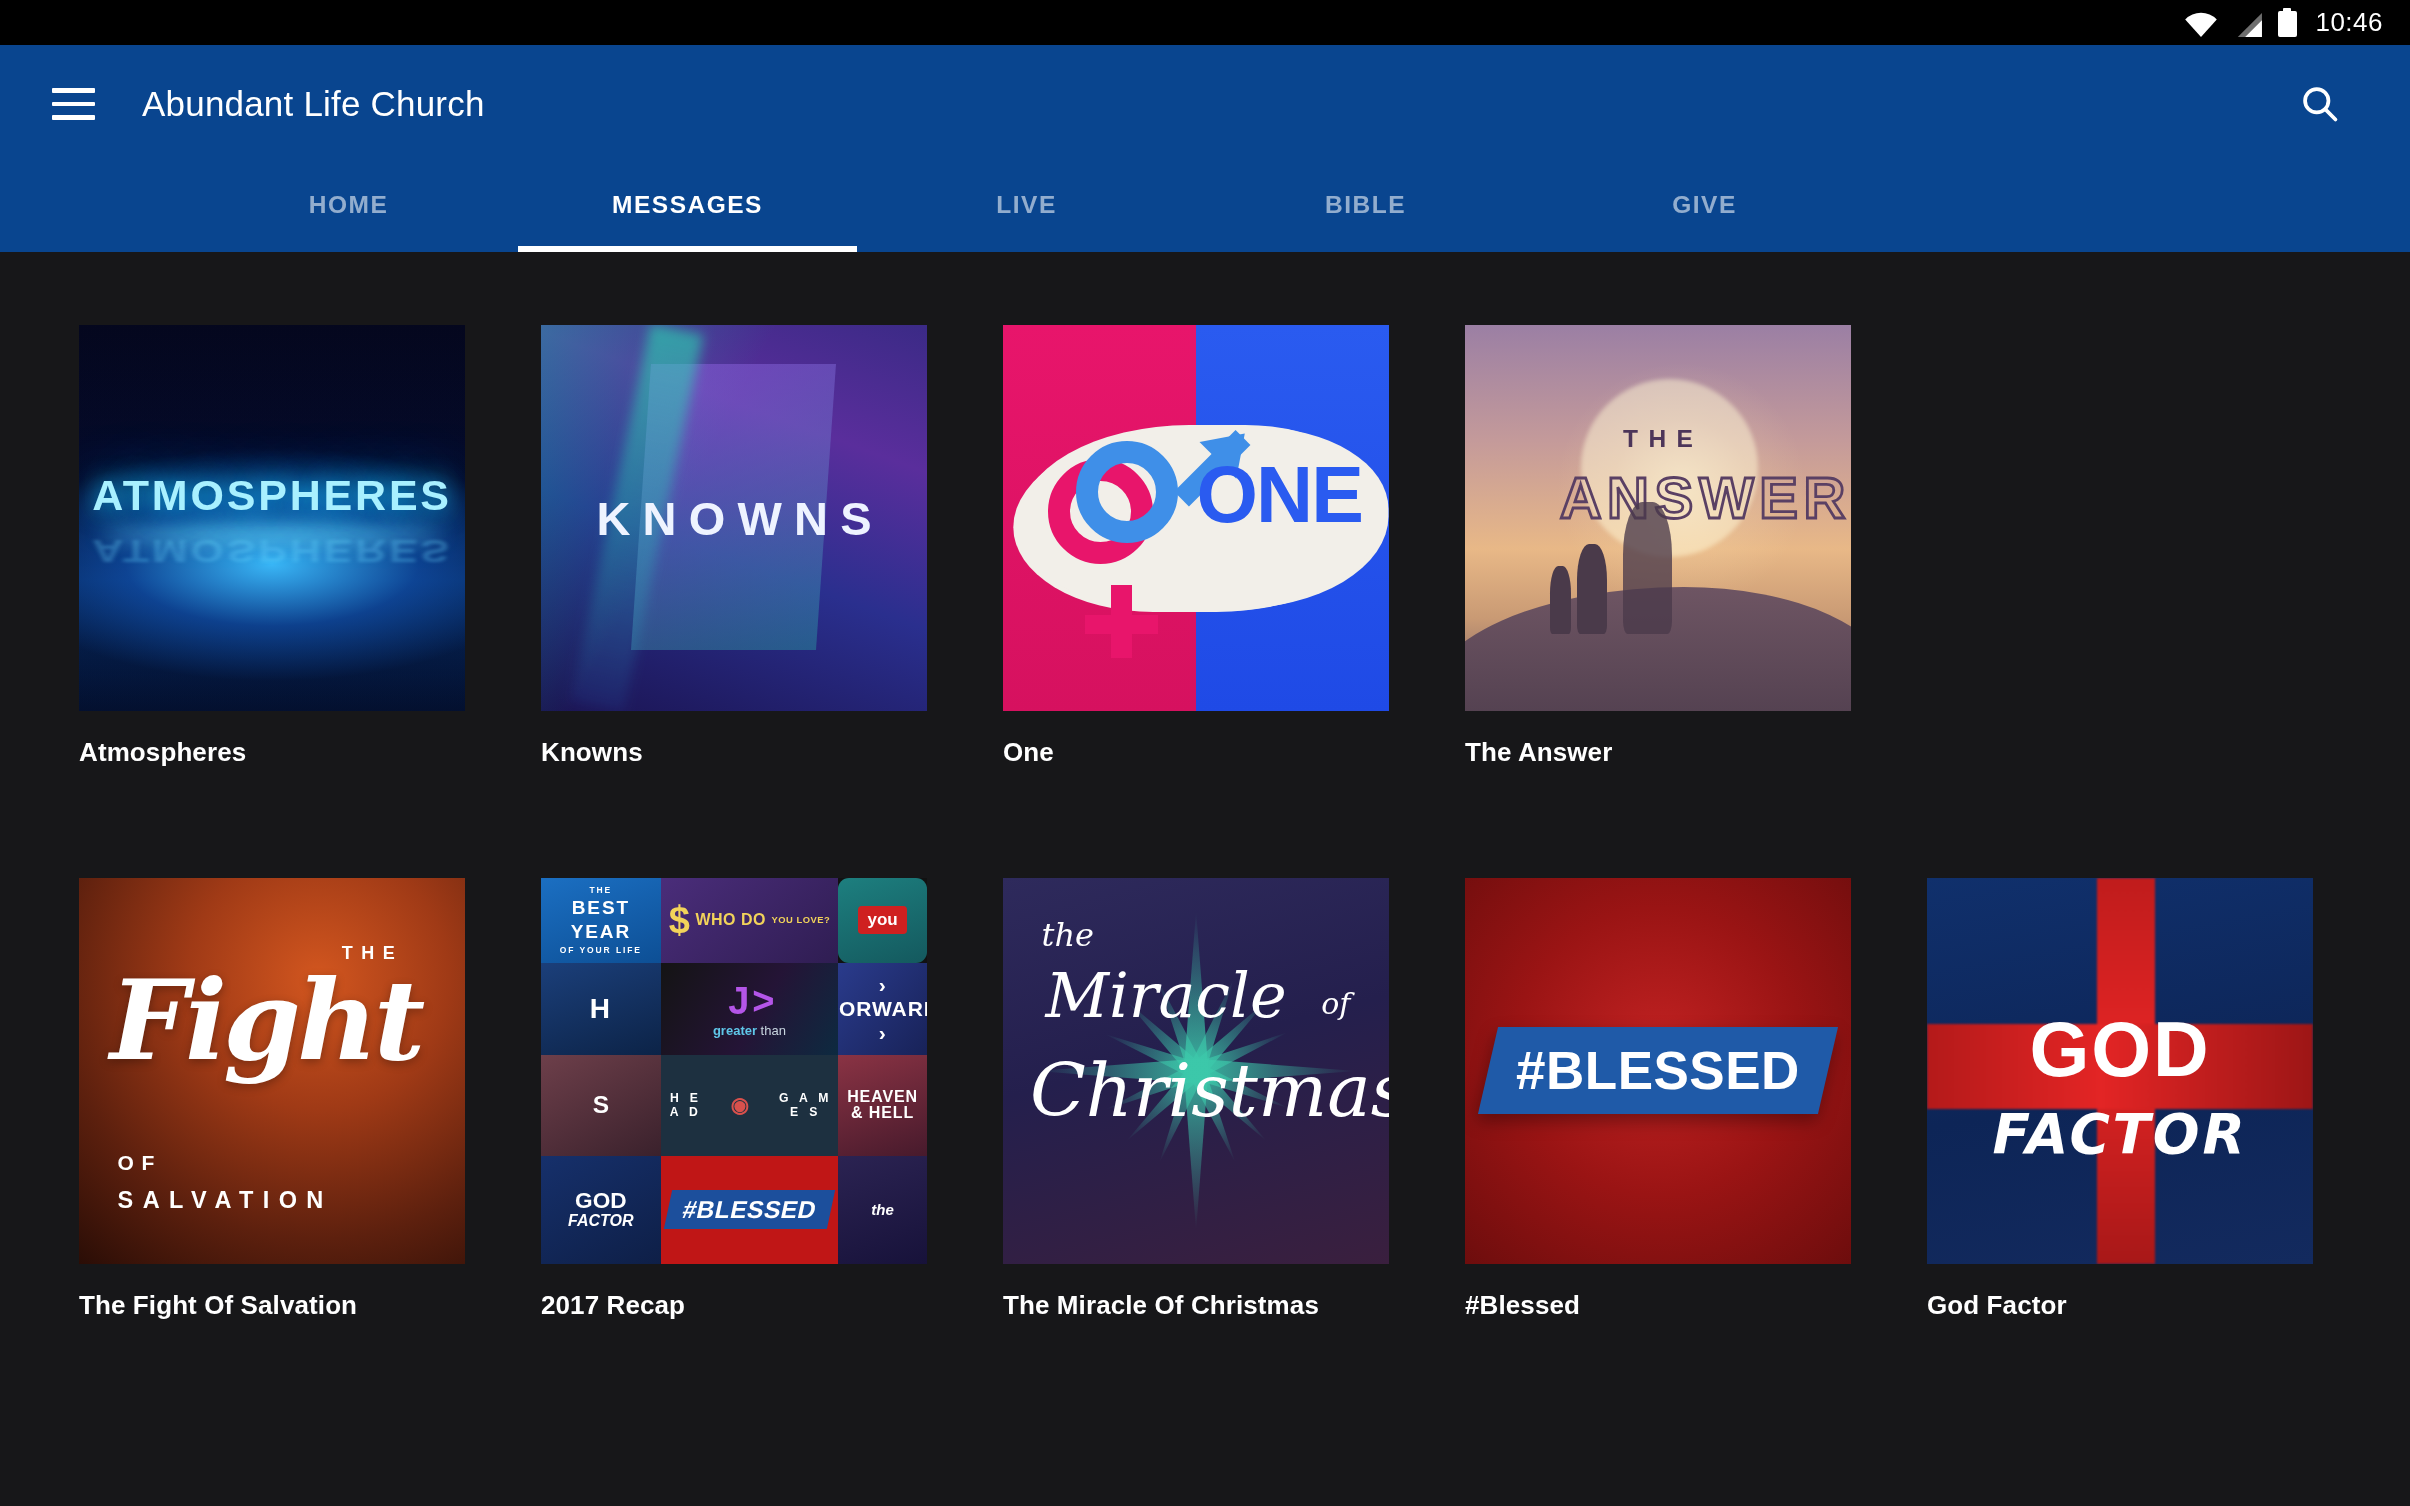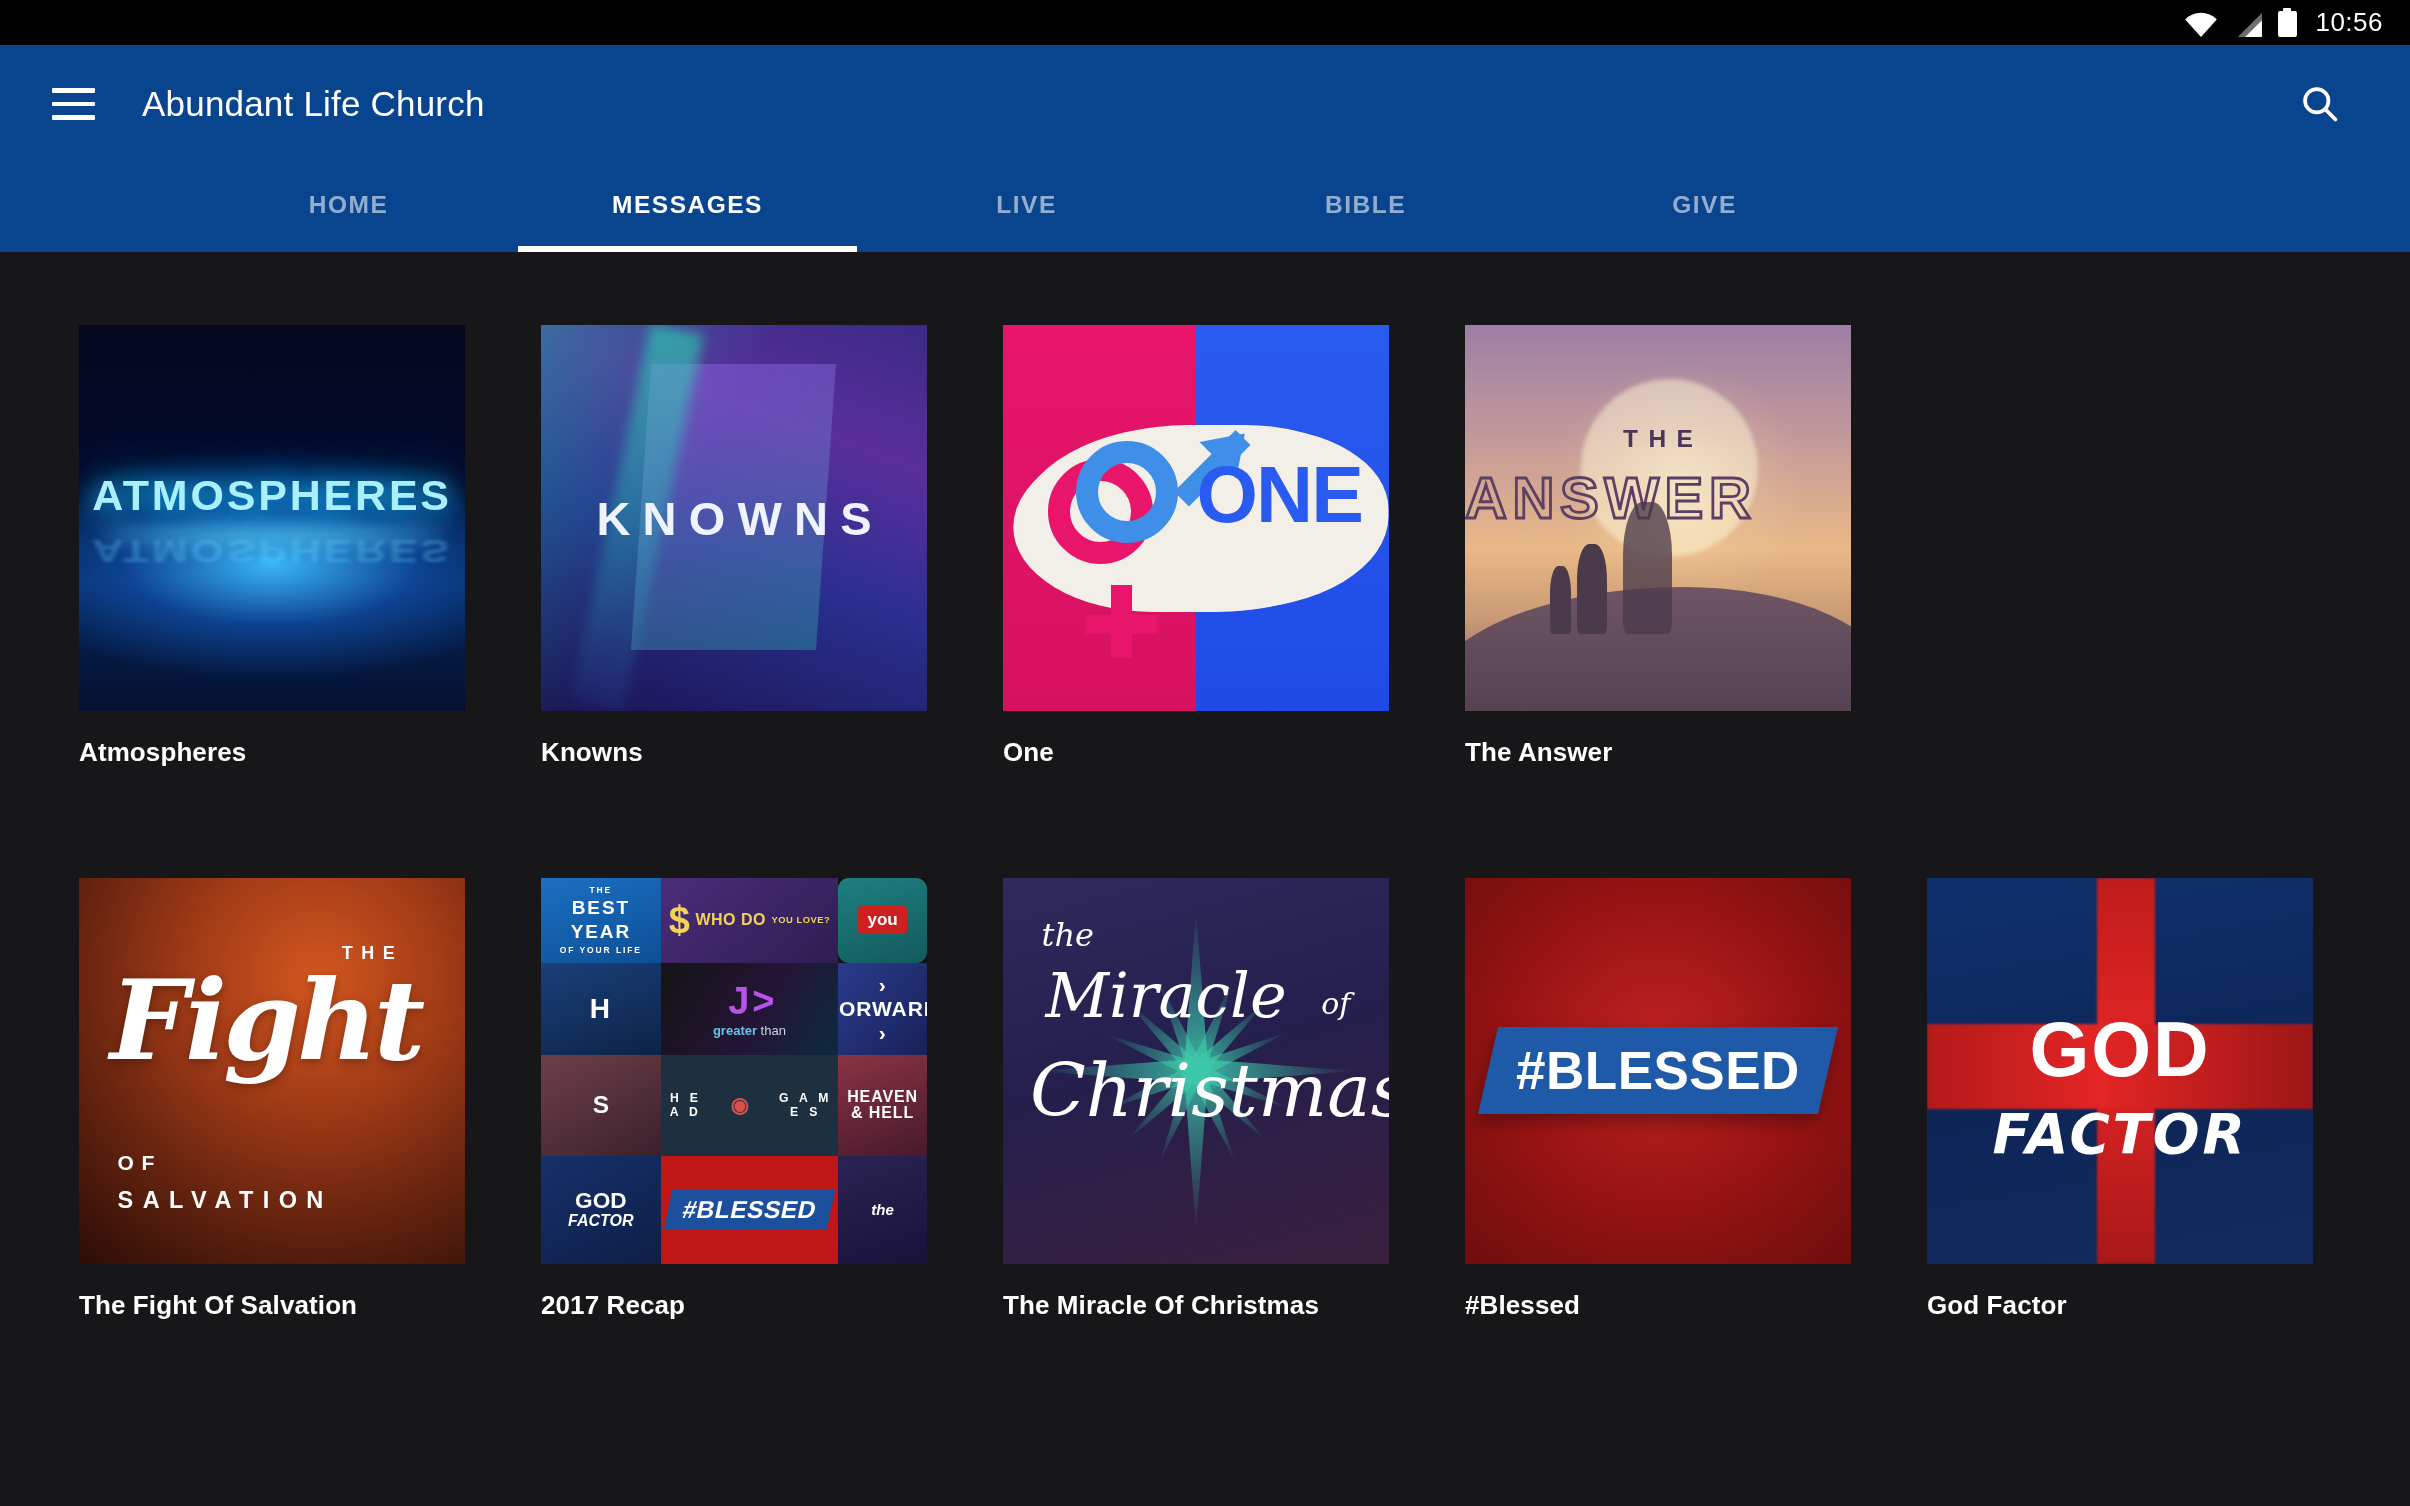--- a/index.html
+++ b/index.html
@@ -227,21 +227,21 @@
   .ans-sun{
     position:absolute; left:30%; top:14%; width:46%; height:46%;
     border-radius:50%; background:rgba(255,247,214,0.5); filter:blur(1.9px);
   }
   .ans-the{
     position:absolute; left:0; right:0; top:26%; text-align:center;
     color:#4c3559; font-size:24.5px; font-weight:bold; letter-spacing:10.4px;
     text-indent:10.4px;
   }
   .ans-answer{
-    position:absolute; left:0; right:0; top:36%; text-align:left;
+    position:absolute; left:0; right:0; top:36%; text-align:right;
     color:transparent; font-size:58px; font-weight:bold; letter-spacing:5.6px;
     -webkit-text-stroke:2.8px #5a4064;
   }
   .ans-hill{
     position:absolute; left:-10%; right:-10%; bottom:-14%; height:46%;
     background:linear-gradient(180deg,#6e5563,#4a3a4a);
     border-radius:60% 48% 0 0 / 70% 58% 0 0;
   }
   .ans-fig{ position:absolute; bottom:20%; background:#4a3a4a; border-radius:40% 40% 10% 10%; }
   .ans-fig.f1{ left:22%; width:21px; height:68px; }
@@ -378,21 +378,21 @@
       <svg width="30" height="26" viewBox="0 0 32 28">
         <path d="M31 1 L31 27 L5 27 Z" fill="#6e6e6e"></path>
         <path d="M31 9 L31 27 L13 27 Z" fill="#ffffff"></path>
       </svg>
     </span>
     <span class="battery-icon">
       <span class="battery-cap"></span>
       <span class="battery-body"></span>
     </span>
   </div>
-  <span class="clock">10:56</span>
+  <span class="clock">10:46</span>
 </div>
 
 <div class="appbar">
   <div class="appbar-top">
     <div class="menu-btn">
       <span></span>
         <span></span>
         <span></span>
     </div>
     <div class="app-title">Abundant Life Church</div>

